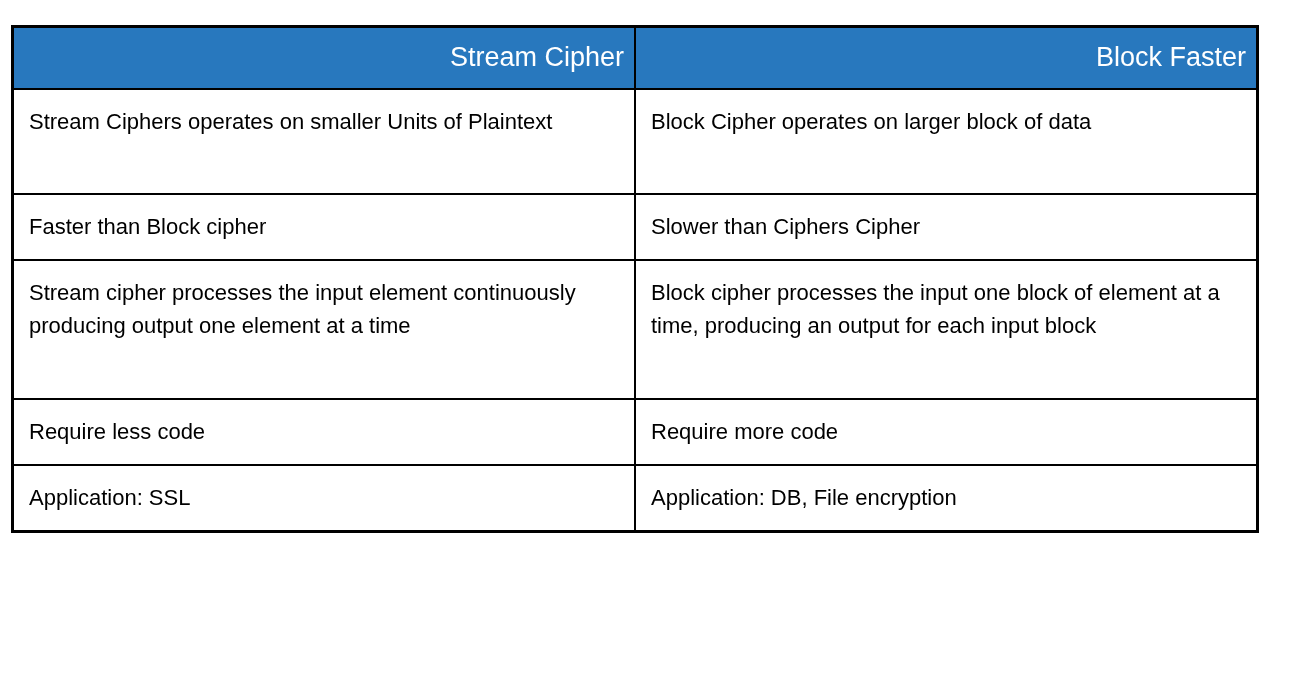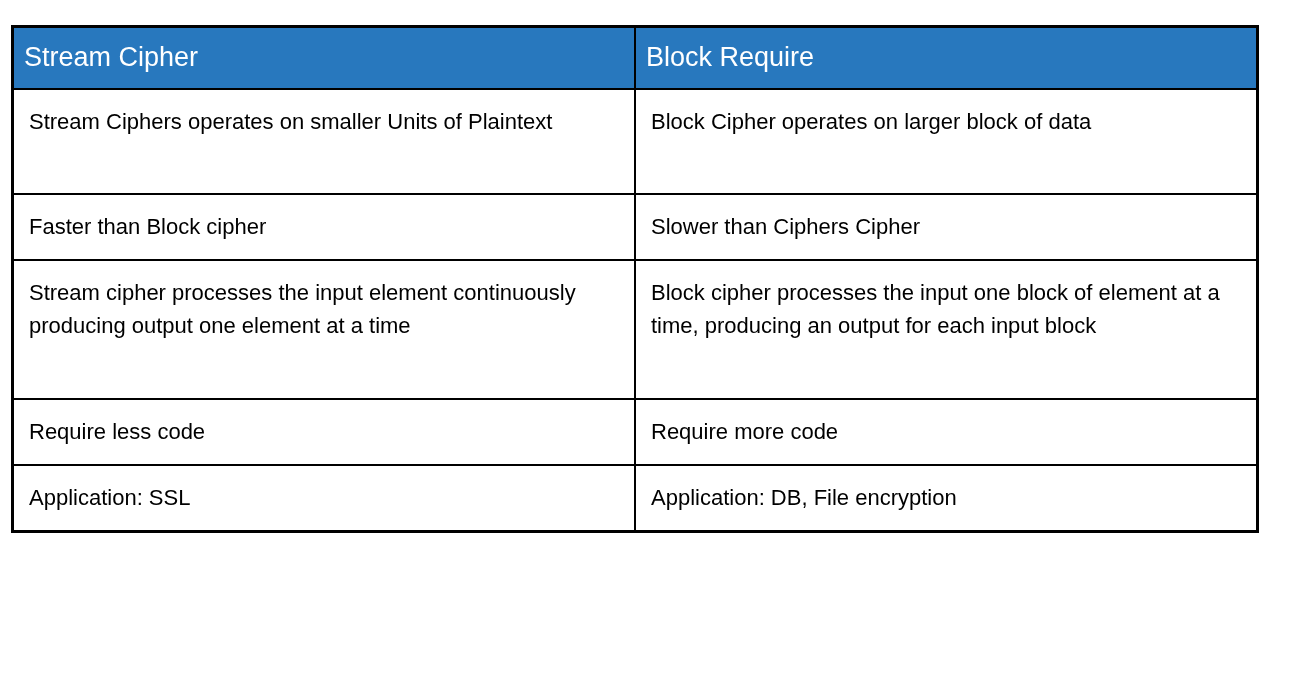--- a/index.html
+++ b/index.html
@@ -28,21 +28,21 @@
   table.compare th,
   table.compare td {
     border: 2px solid #000000;
     width: 50%;
   }
   table.compare th {
     background: #2878be;
     color: #ffffff;
     font-size: 27px;
     font-weight: normal;
-    text-align: left;
+    text-align: right;
     vertical-align: middle;
     height: 62px;
     padding: 4px 10px;
   }
   table.compare td {
     color: #000000;
     font-size: 22px;
     line-height: 33px;
     text-align: left;
     vertical-align: top;
@@ -57,21 +57,21 @@
   tr.r6 td { height: 63px; }
 </style>
 </head>
 <body>
 
 <div class="page">
   <table class="compare">
     <thead>
       <tr>
         <th>Stream Cipher</th>
-        <th>Block Require</th>
+        <th>Block Faster</th>
       </tr>
     </thead>
     <tbody>
       <tr class="r0">
         <td>Stream Ciphers operates on smaller Units of Plaintext</td>
         <td>Block Cipher operates on larger block of data</td>
       </tr>
       <tr class="r1">
         <td>Faster than Block cipher</td>
         <td>Slower than Ciphers Cipher</td>

